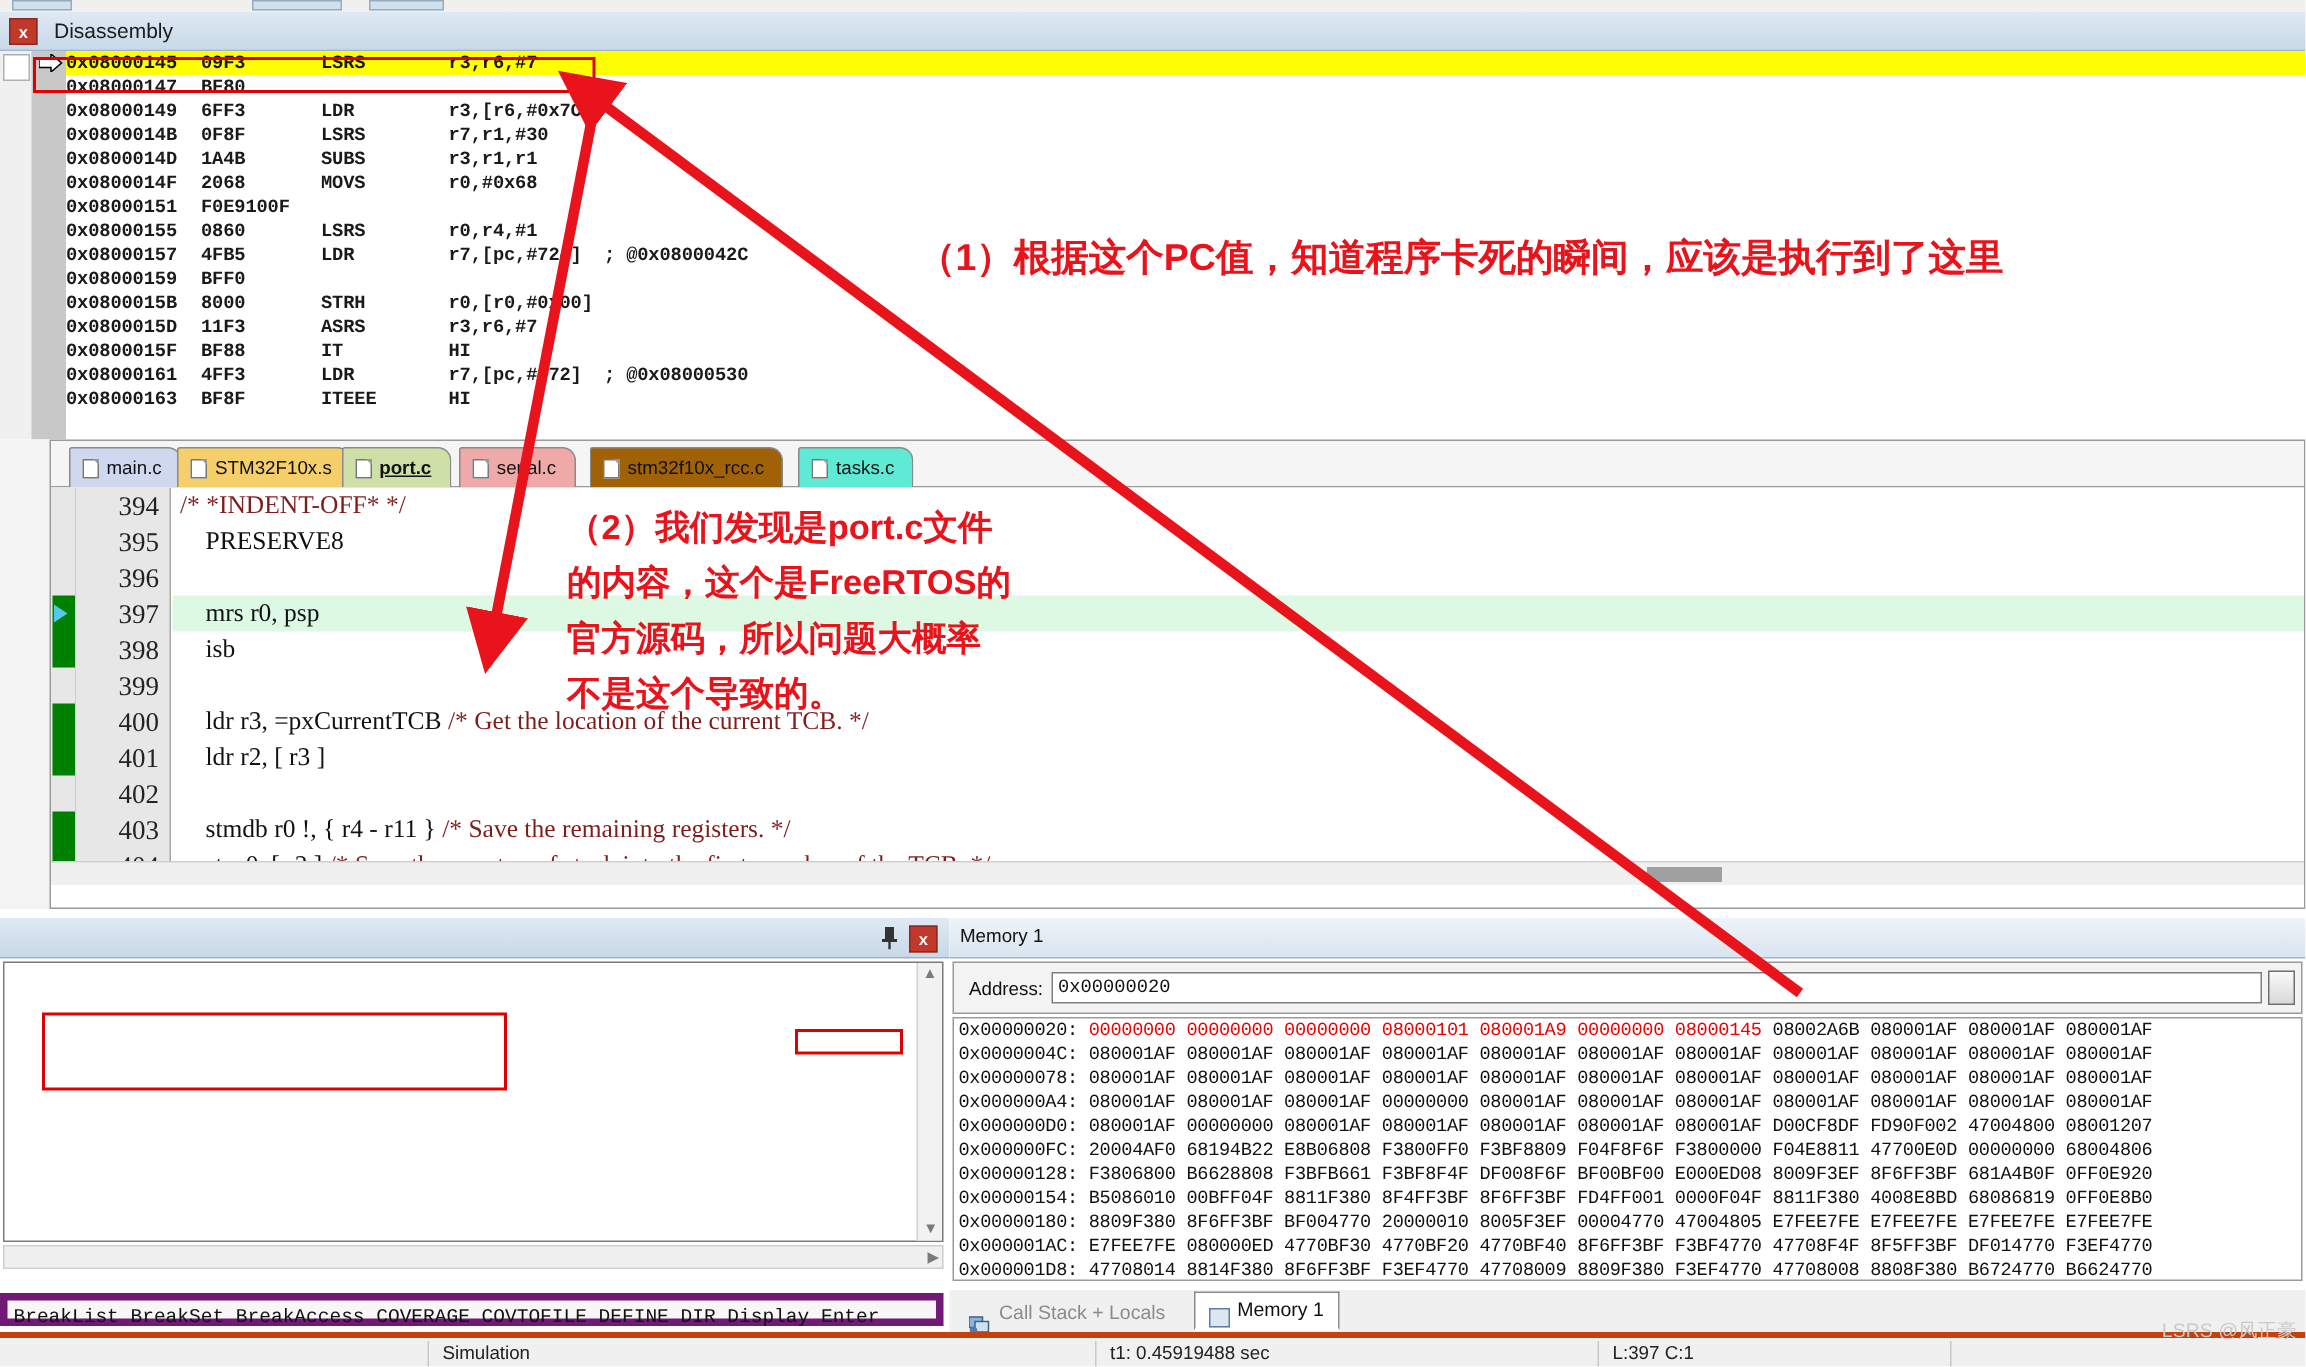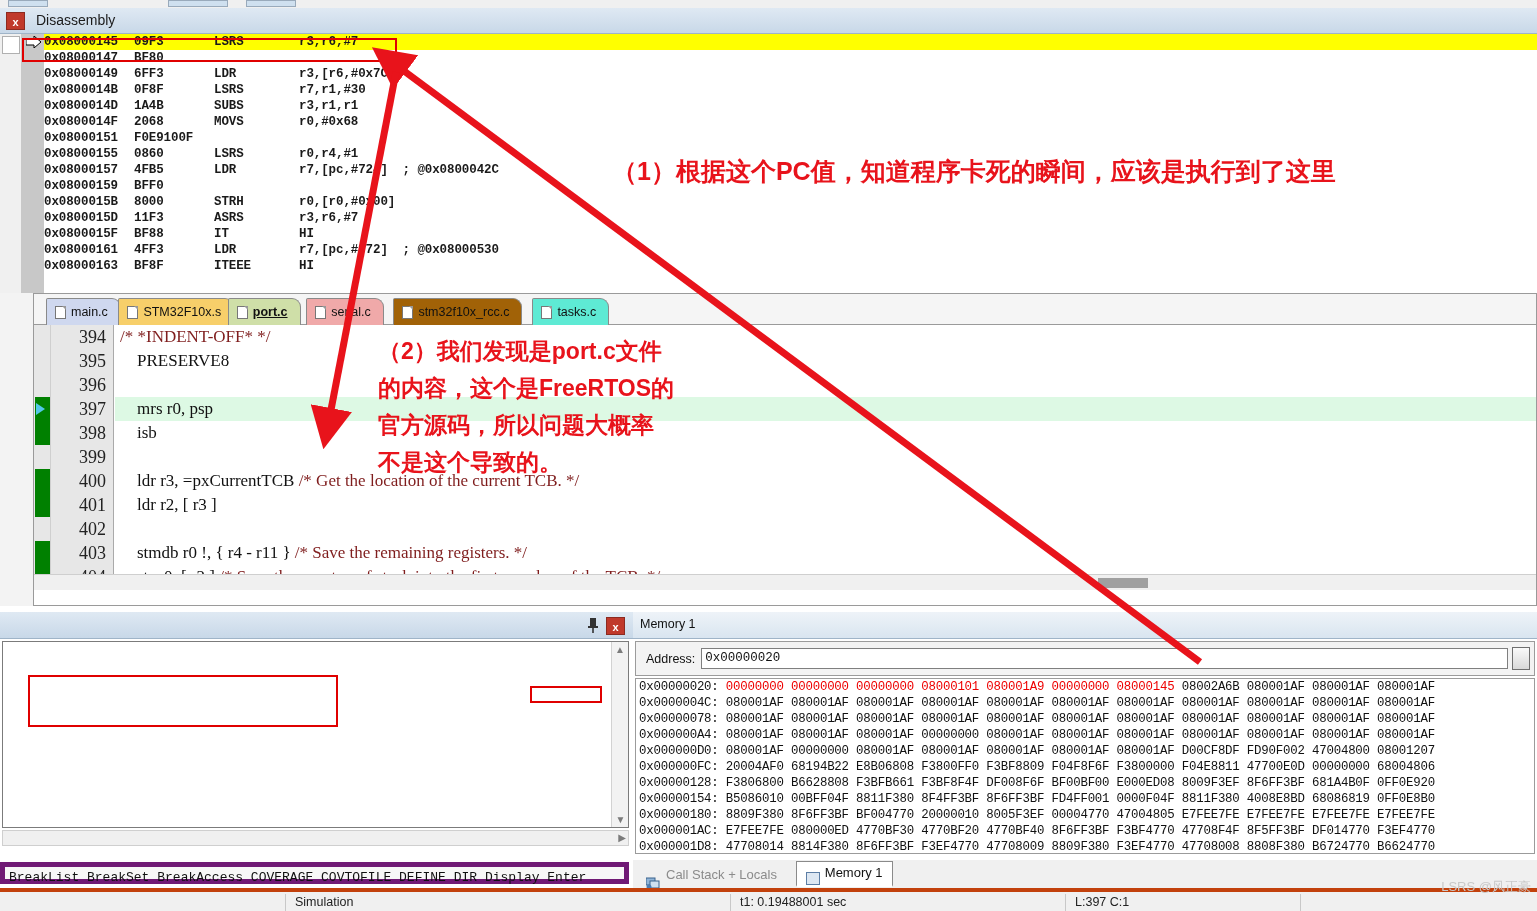--- a/index.html
+++ b/index.html
@@ -365,21 +365,21 @@
     <div class="btab active" style="left: 162.8px;">
       <span class="mem-ico"></span>
       <span>Memory 1</span>
     </div>
   </div>
 
 <div id="statusbar">
   <div class="seg-div" style="left:285px;"></div>
   <div class="seg" style="left:295px;">Simulation</div>
   <div class="seg-div" style="left:730px;"></div>
-  <div class="seg" style="left:740px;">t1: 0.19488001 sec</div>
+  <div class="seg" style="left:740px;">t1: 0.45919488 sec</div>
   <div class="seg-div" style="left:1065px;"></div>
   <div class="seg" style="left:1075px;">L:397 C:1</div>
   <div class="seg-div" style="left:1300px;"></div>
   <div class="seg" style="left:1408px;margin-top:47px;">CAP NUM SCRL OV</div>
 </div>
 <div id="watermark">LSRS @风正豪</div>
 
 <div class="anno" id="anno1">（1）根据这个PC值，知道程序卡死的瞬间，应该是执行到了这里</div>
 <div class="anno" id="anno2">（2）我们发现是port.c文件
 的内容，这个是FreeRTOS的

